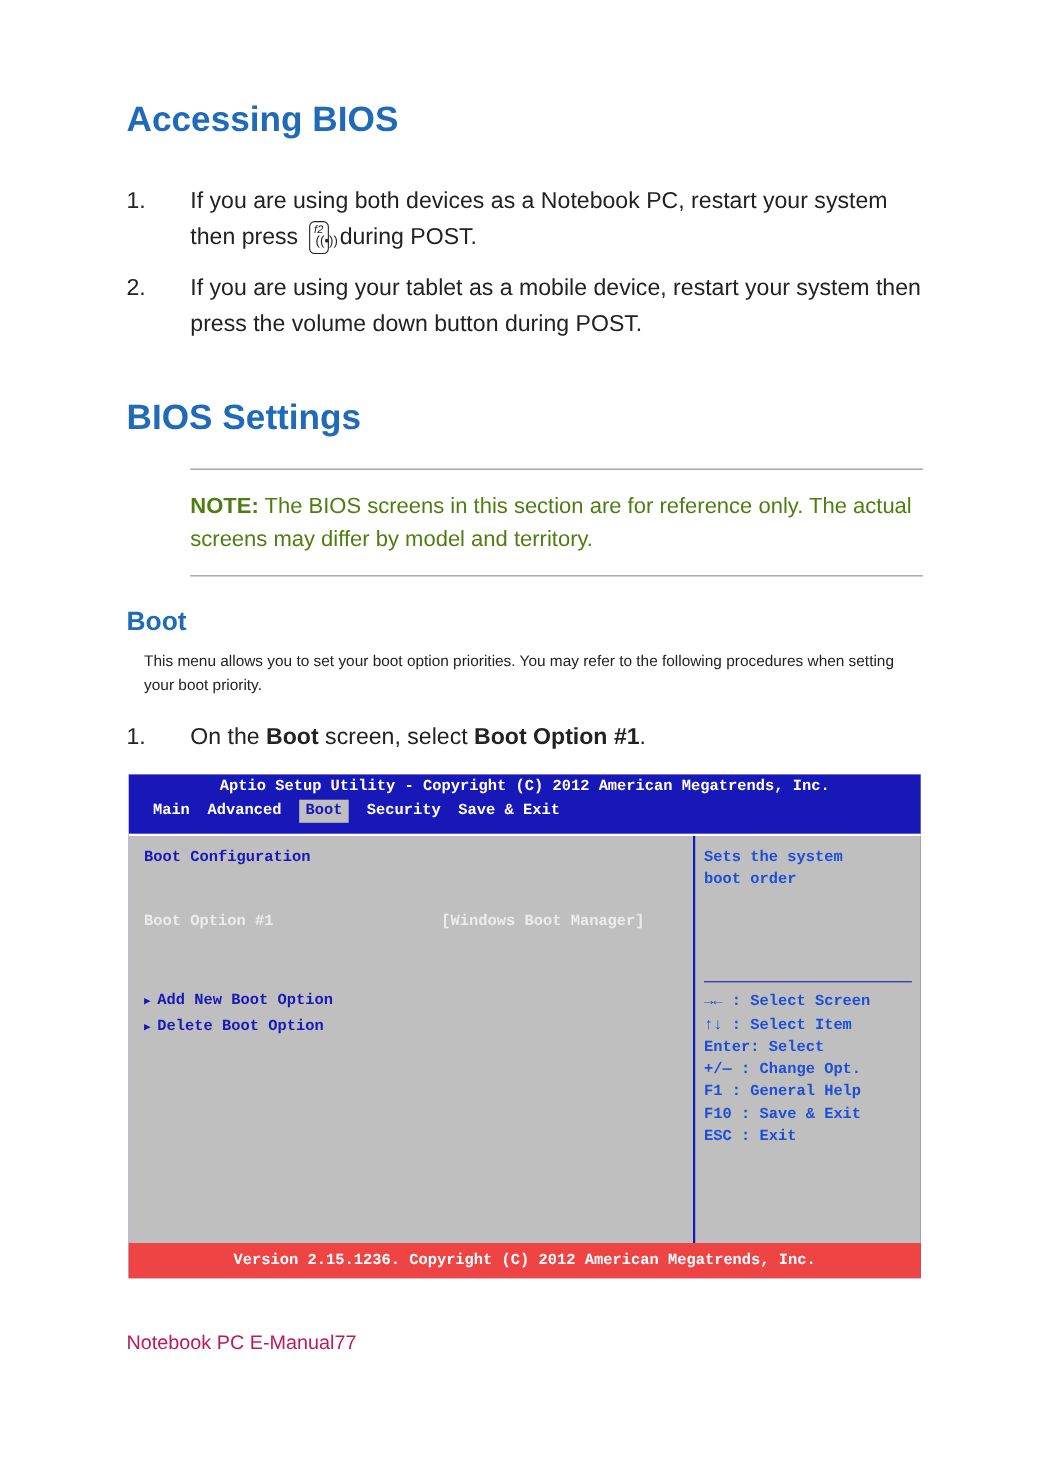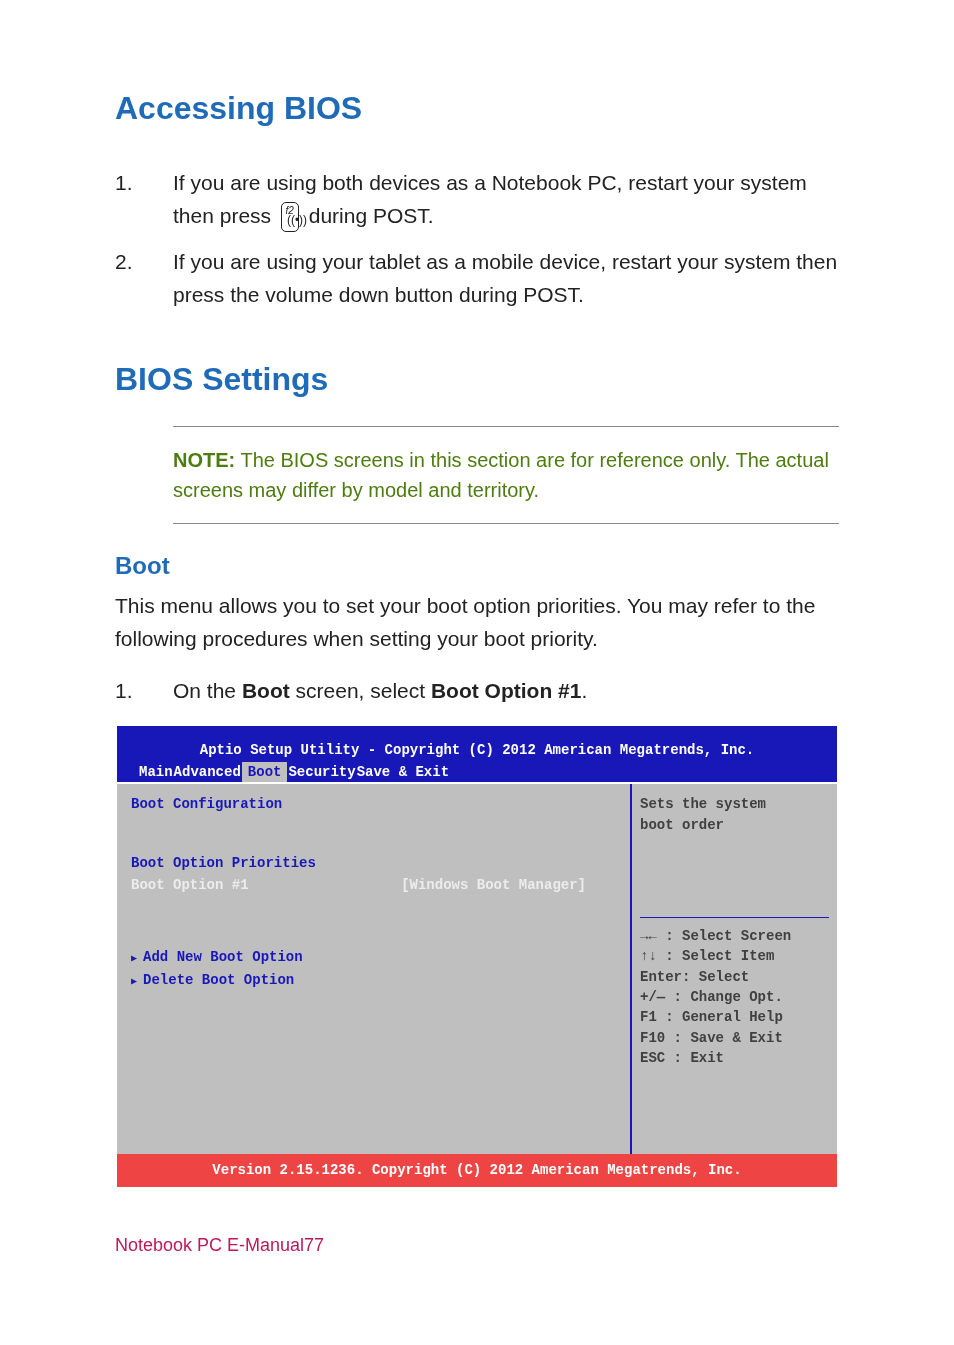--- a/index.html
+++ b/index.html
@@ -61,45 +61,45 @@
     line-height: 1.5;
   }
   .note-box b { font-weight: 700; }
   .h2 {
     color: #1f6bb8;
     font-size: 24px;
     font-weight: 700;
     margin: 26px 0 10px 0;
   }
   .para {
-    font-size: 21px;
+    font-size: 14px;
     color: #222;
     line-height: 1.55;
-    margin: 6px 0 20px 0;
+    margin: 6px 0 20px 16px;
   }
   .bios {
     width: 720px;
     margin: 18px auto 0 auto;
     background: #1818b8;
     font-family: "Courier New", monospace;
     font-size: 14px;
     font-weight: bold;
     color: #fff;
     line-height: 1.45;
   }
   .bios-header {
     text-align: center;
-    padding-top: 14px;
+    padding-top: 1px;
     color: #fff;
   }
   .bios-tabs {
-    padding: 2px 0 0 22px;
+    padding: 2px 0 10px 22px;
     color: #fff;
     display: flex;
-    gap: 1px;
+    gap: 16px;
   }
   .bios-tab-active {
     background: #bfbfbf;
     color: #1818b8;
     padding: 0 6px;
   }
   .bios-body {
     display: flex;
     background: #bfbfbf;
     border-top: 2px solid #fff;
@@ -107,21 +107,21 @@
   .bios-left {
     flex: 1;
     padding: 10px 14px 60px 14px;
     color: #1818b8;
     border-right: 2px solid #1818b8;
     min-height: 370px;
   }
   .bios-right {
     width: 205px;
     padding: 10px 8px;
-    color: #404040;
+    color: #1d4ed8;
   }
   .bios-row { margin-bottom: 2px; }
   .bios-option-sel { color: #ececec; display:flex; justify-content:space-between;}
   .bios-arrow::before { content:"▶"; font-size:10px; margin-right:6px; color:#1818b8; }
   .bios-help-divider { border-top:1px solid #1818b8; margin:82px 0 8px 0; }
   .bios-footer {
     background:#ef4444; color:#fff; text-align:center; padding: 6px 0;
   }
   .page-footer {
     display:flex; justify-content:flex-start;
@@ -175,21 +175,20 @@
       <span>Main</span>
       <span>Advanced</span>
       <span class="bios-tab-active">Boot</span>
       <span>Security</span>
       <span>Save &amp; Exit</span>
     </div>
     <div class="bios-body">
       <div class="bios-left">
         <div class="bios-row">Boot Configuration</div>
         <div style="height:36px"></div>
-        <div class="bios-row">Boot Option Priorities</div>
         <div class="bios-row bios-option-sel">
           <span>Boot Option #1</span>
           <span style="margin-right:30px">[Windows Boot Manager]</span>
         </div>
         <div style="height:50px"></div>
         <div class="bios-row bios-arrow"><span>Add New Boot Option</span></div>
         <div class="bios-row bios-arrow"><span>Delete Boot Option</span></div>
       </div>
       <div class="bios-right">
         <div>Sets the system</div>

